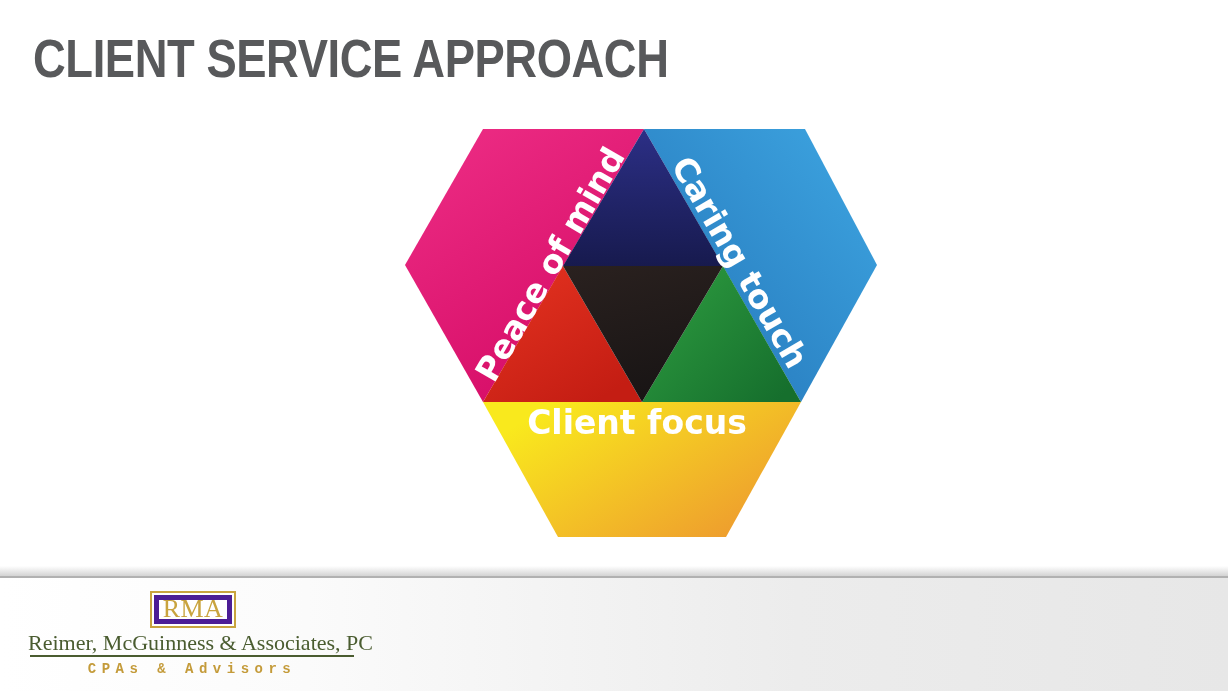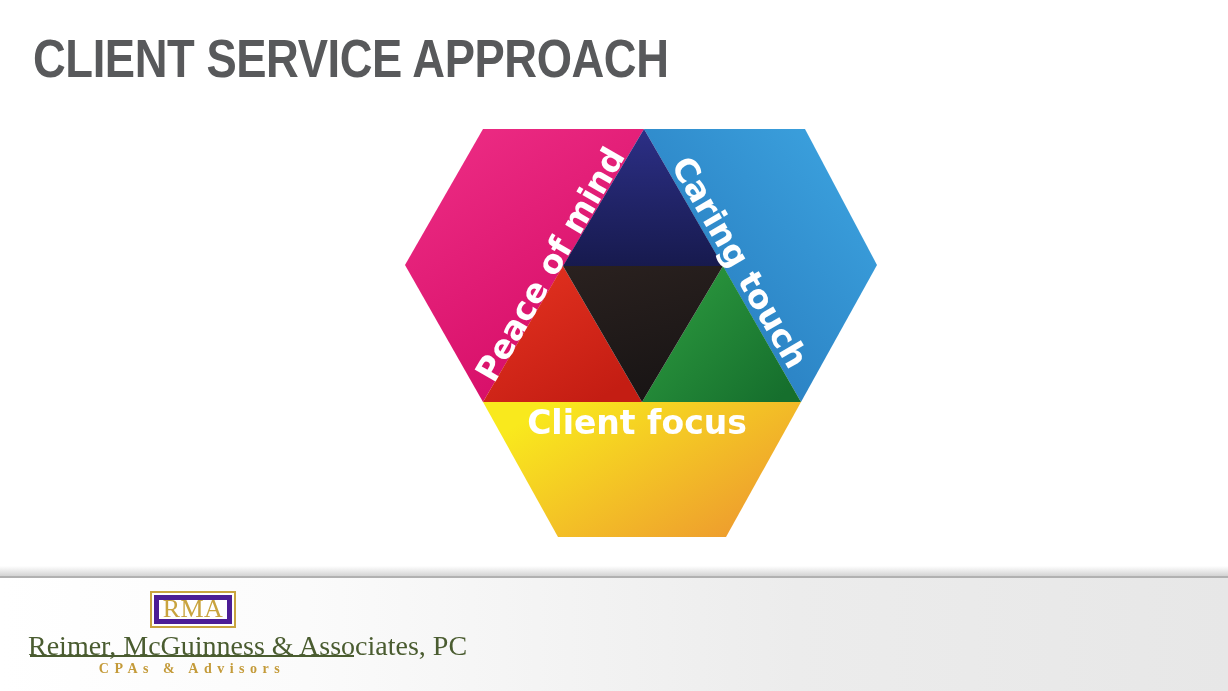--- a/index.html
+++ b/index.html
@@ -72,36 +72,36 @@
     color: #c9a43f;
     letter-spacing: 0.5px;
     padding-bottom: 2px;
   }
   .company-name {
     position: absolute;
     left: 28px; top: 630px;
     width: 328px;
     text-align: left;
     font-family: "Liberation Serif", serif;
-    font-size: 28px;
+    font-size: 22px;
     color: #4a5c30;
     white-space: nowrap;
   }
   .company-rule {
     position: absolute;
     left: 30px; top: 655px;
     width: 324px; height: 2px;
     background: #4a5c30;
   }
   .company-tagline {
     position: absolute;
     left: 28px; top: 661px;
     width: 328px;
     text-align: center;
-    font-family: Liberation Serif, serif;
+    font-family: Liberation Mono, monospace;
     font-weight: bold;
     font-size: 14px;
     letter-spacing: 5.5px;
     color: #c49b3a;
     white-space: nowrap;
   }
 </style>
 </head>
 <body>
 

